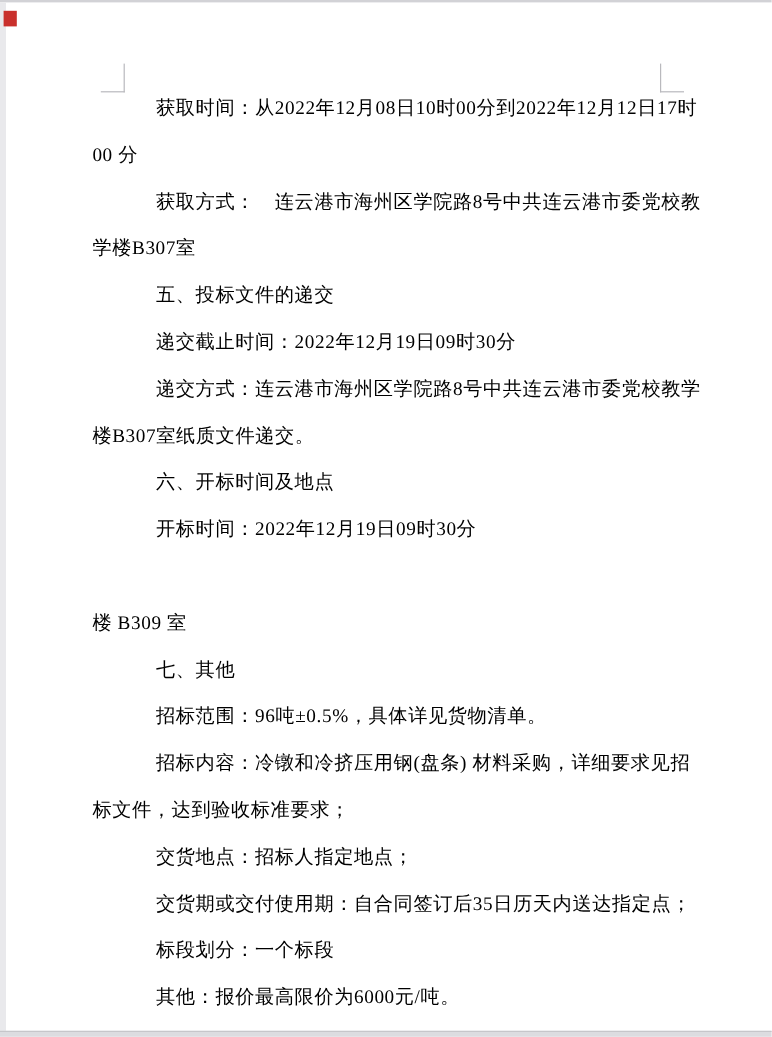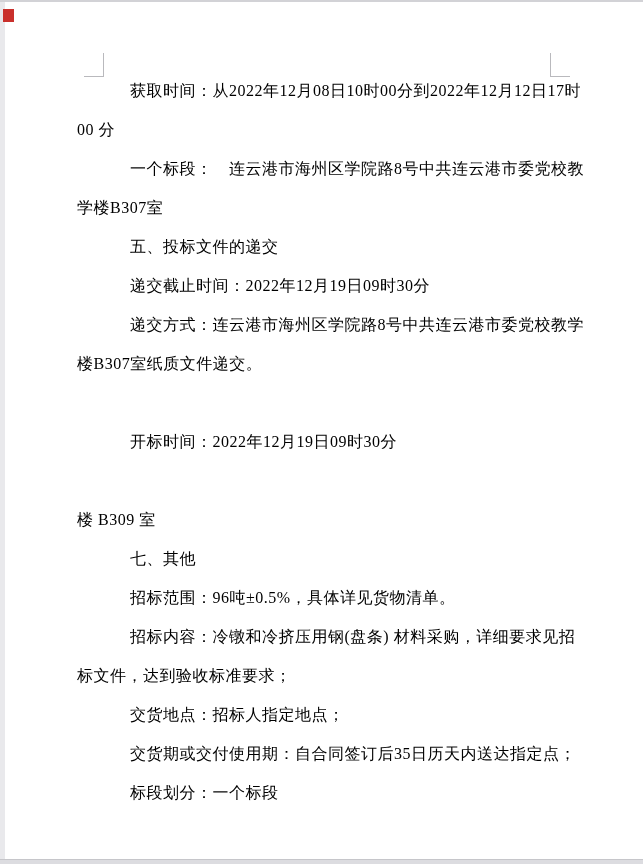--- a/index.html
+++ b/index.html
@@ -73,31 +73,33 @@
     <span class="h"></span>
   </div>
   <div class="crop-mark tr">
     <span class="v"></span>
     <span class="h"></span>
   </div>
 
   <div class="textlayer">
     <div class="line indent" style="top:82px">获取时间：从2022年12月08日10时00分到2022年12月12日17时</div>
     <div class="line flush" style="top:121px">00 分</div>
-    <div class="line indent" style="top:160px">一个标段：　连云港市海州区学院路8号中共连云港市委党校教</div>
+    <div class="line indent" style="top:160px">获取方式：　连云港市海州区学院路8号中共连云港市委党校教</div>
     <div class="line flush" style="top:199px">学楼B307室</div>
     <div class="line indent" style="top:238px">五、投标文件的递交</div>
     <div class="line indent" style="top:277px">递交截止时间：2022年12月19日09时30分</div>
     <div class="line indent" style="top:316px">递交方式：连云港市海州区学院路8号中共连云港市委党校教学</div>
     <div class="line flush" style="top:355px">楼B307室纸质文件递交。</div>
+    <div class="line indent" style="top:394px">六、开标时间及地点</div>
     <div class="line indent" style="top:433px">开标时间：2022年12月19日09时30分</div>
     <div class="line flush" style="top:511px">楼 B309 室</div>
     <div class="line indent" style="top:550px">七、其他</div>
     <div class="line indent" style="top:589px">招标范围：96吨±0.5%，具体详见货物清单。</div>
     <div class="line indent" style="top:628px">招标内容：冷镦和冷挤压用钢(盘条) 材料采购，详细要求见招</div>
     <div class="line indent" style="top:706px">交货地点：招标人指定地点；</div>
     <div class="line flush" style="top:667px">标文件，达到验收标准要求；</div>
     <div class="line indent" style="top:745px">交货期或交付使用期：自合同签订后35日历天内送达指定点；</div>
     <div class="line indent" style="top:784px">标段划分：一个标段</div>
+    <div class="line indent" style="top:823px">其他：报价最高限价为6000元/吨。</div>
   </div>
 
   <div class="bottom-strip"></div>
 </div>
 
 </body></html>

